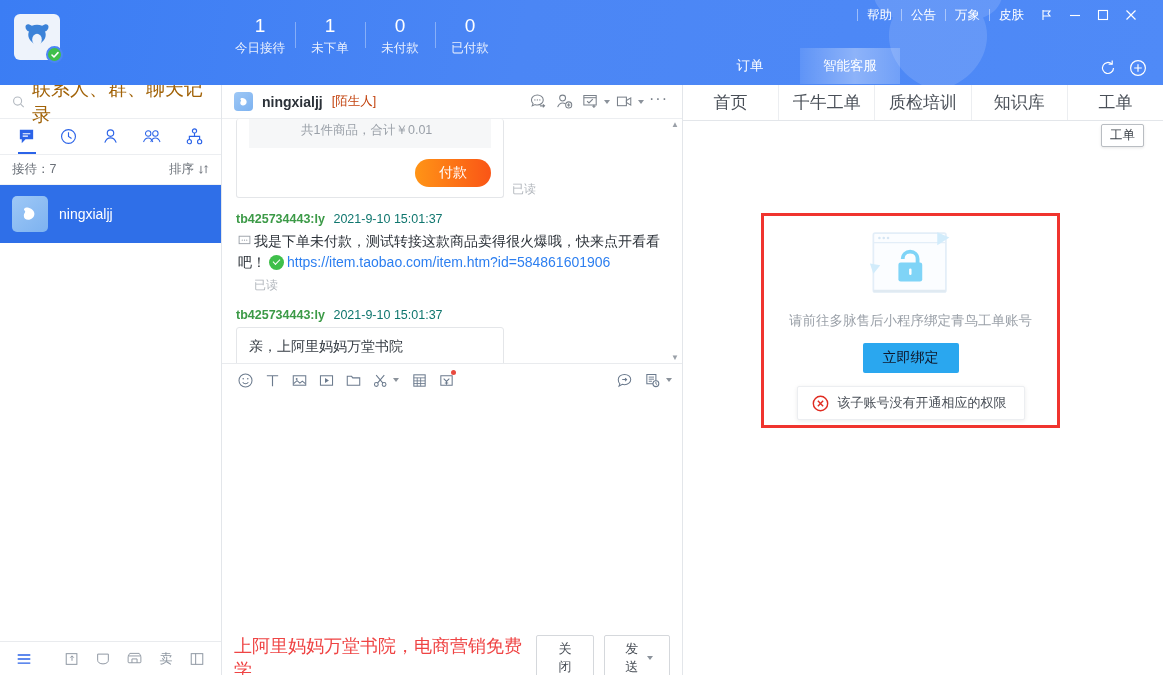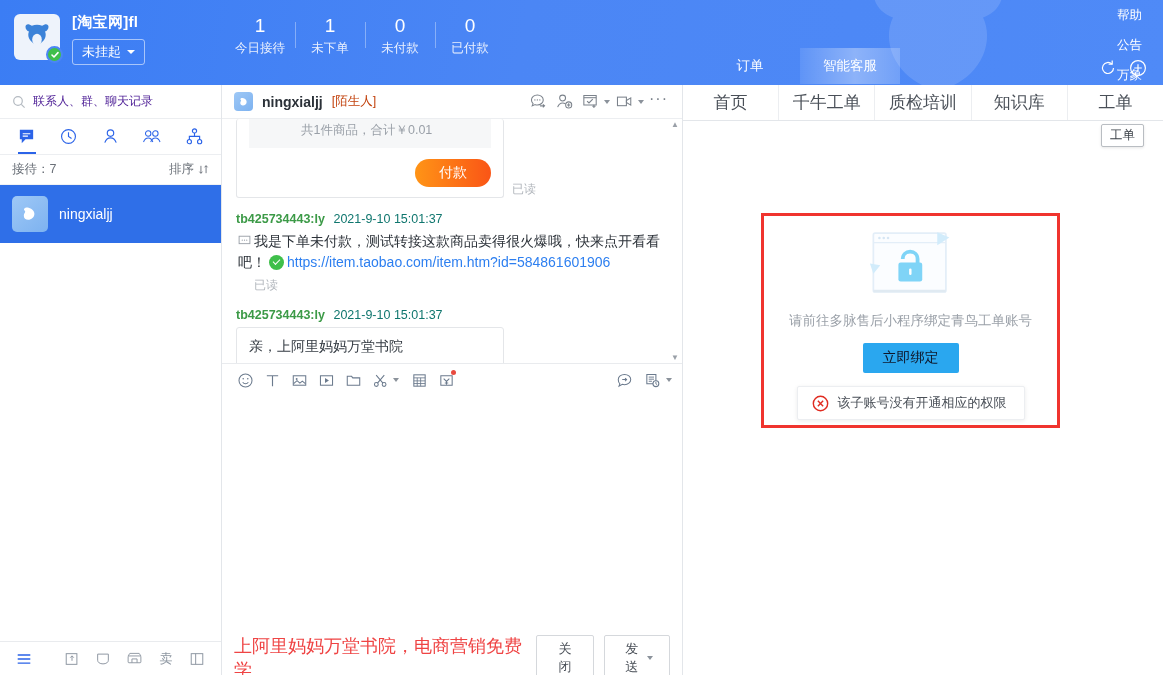--- a/index.html
+++ b/index.html
@@ -14,23 +14,23 @@
   .header {
     position: relative; height: 85px; flex: 0 0 85px;
     background: linear-gradient(100deg, #3b7df4 0%, #4b86f5 45%, #4f8af7 100%);
     overflow: hidden;
   }
   .header .bull-watermark {
     position: absolute; right: 110px; top: -42px; width: 230px; height: 180px;
     opacity: .13; pointer-events: none;
   }
   .hdr-top {
-    position: absolute; right: 12px; top: 0; height: 30px;
+    position: absolute; right: 18px; top: 0; height: 30px;
     display: flex; align-items: center; gap: 0px;
-    color: #ffffff; font-size: 12.5px; flex-direction: column;
+    color: #ffffff; font-size: 12.5px;
   }
   .hdr-link { padding: 0 9px; cursor: pointer; line-height: 30px; white-space: nowrap; }
   .hdr-sep { width: 1px; height: 12px; background: rgba(255,255,255,.45); }
   .win-btn {
     width: 28px; height: 30px; display: flex; align-items: center; justify-content: center;
     cursor: pointer;
   }
   .win-btn svg { display: block; }
 
   .hdr-body { position: absolute; left: 0; top: 0; height: 85px; display: flex; align-items: flex-start; }
@@ -73,21 +73,21 @@
   }
   .hdr-right-icons { position: absolute; right: 14px; bottom: 6px; display: flex; gap: 8px; align-items: center; }
   .hdr-ricon { width: 22px; height: 22px; cursor: pointer; display: flex; align-items: center; justify-content: center; }
 
   
   .main { flex: 1; display: flex; min-height: 0; }
 
   
   .sidebar { width: 222px; flex: 0 0 222px; border-right: 1px solid #e3e6ea; display: flex; flex-direction: column; background: #fff; }
   .search-row { height: 34px; display: flex; align-items: center; gap: 7px; padding: 0 12px; border-bottom: 1px solid #eceef1; }
-  .search-ph { color: #4c1d95; font-size: 12px; }
+  .search-ph { color: #a16207; font-size: 19px; }
   .side-tabs { height: 36px; display: flex; align-items: center; justify-content: space-around; padding: 0 6px; border-bottom: 1px solid #eceef1; }
   .side-tab { position: relative; width: 30px; height: 34px; display: flex; align-items: center; justify-content: center; cursor: pointer; }
   .side-tab.active::after { content: ""; position: absolute; bottom: 0; left: 6px; right: 6px; height: 2px; background: #2b63e8; }
   .recv-row { height: 30px; display: flex; align-items: center; justify-content: space-between; padding: 0 12px; font-size: 12.5px; color: #6a7078; border-bottom: 1px solid #f0f2f4; }
   .sort-btn { display: flex; align-items: center; gap: 4px; cursor: pointer; }
   .conv-list { flex: 1; overflow: hidden; }
   .conv {
     height: 58px; display: flex; align-items: center; gap: 11px; padding: 0 12px; cursor: pointer;
   }
   .conv.active { background: #2f6fe8; }
@@ -237,27 +237,20 @@
         <div class="shoplogo">
           <svg width="32" height="32" viewBox="0 0 100 100">
             <path d="M14 18c0-6 6-10 12-7l8 4c10-4 22-4 32 0l8-4c6-3 12 1 12 7 0 8-5 13-11 15 3 6 3 14 0 21-5 12-18 19-25 19s-20-7-25-19c-3-7-3-15 0-21-6-2-11-7-11-15z" fill="#3b82d8"></path>
             <ellipse cx="50" cy="58" rx="15" ry="18" fill="#eef3fb"></ellipse>
           </svg>
         </div>
         <div class="logo-badge">
           <svg width="10" height="10" viewBox="0 0 10 10">
             <path d="M2 5l2 2 4-4.4" fill="none" stroke="#fff" stroke-width="1.6" stroke-linecap="round" stroke-linejoin="round"></path>
           </svg>
-        </div>
-      </div>
-      <div class="shop-meta">
-        <div class="shop-name">[淘宝网]fl</div>
-        <div class="status-pill">
-          <span>未挂起</span>
-          <span class="caret-dn"></span>
         </div>
       </div>
     </div>
 
     <div class="stats">
       <div class="stat">
         <div class="stat-num">1</div>
         <div class="stat-lbl">今日接待</div>
       </div>
       <div class="stat">

